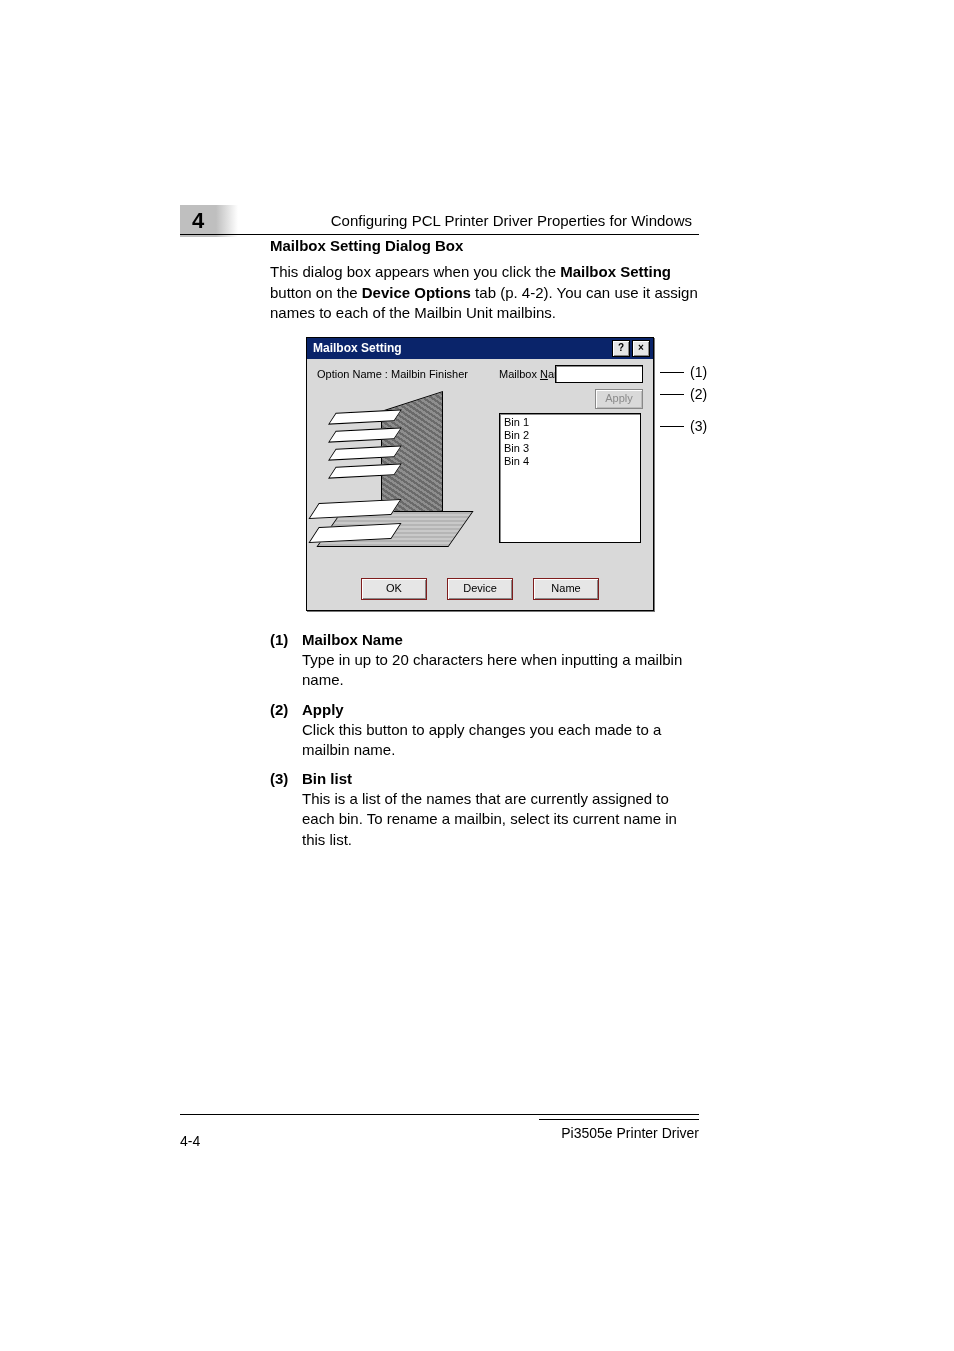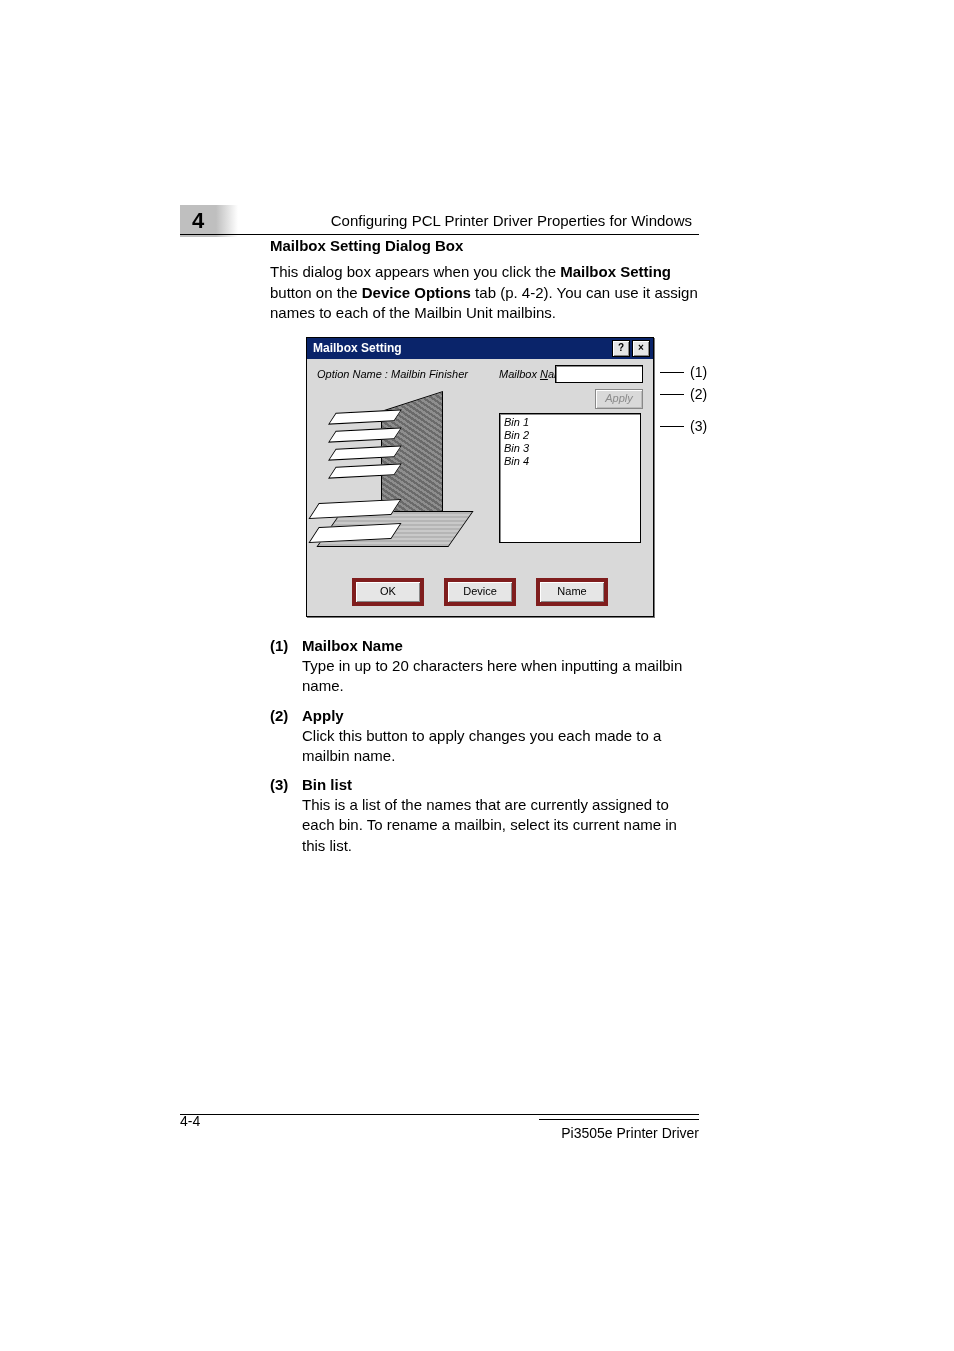--- a/index.html
+++ b/index.html
@@ -105,21 +105,20 @@
     font-size: 10px;
     line-height: 13px;
     text-align: center;
     color: #000;
     font-weight: bold;
   }
   .dialog-body {
     padding: 8px 10px 10px 24px;
     position: relative;
     height: 195px;
-    font-style: italic;
   }
   .option-name {
     position: absolute;
     left: 10px; top: 8px;
   }
   .mailbox-name-label {
     position: absolute;
     left: 192px;
     top: 8px;
   }
@@ -213,21 +212,21 @@
   .dialog-footer {
     display: flex;
     justify-content: center;
     gap: 20px;
     padding: 6px 0 10px 0;
   }
   .dlg-btn {
     width: 64px;
     height: 20px;
     background: #e6e6e6;
-    border: 4px solid #7f1d1d;
+    border: 1px solid #7f1d1d;
     box-shadow: inset 1px 1px 0 #fff, inset -1px -1px 0 #888;
     font-size: 11px;
     text-align: center;
     line-height: 19px;
   }
 
   
   .callouts {
     position: relative;
     margin-left: 6px;
@@ -284,21 +283,21 @@
   }
   .sub-rule {
     position: absolute;
     bottom: 231px;
     right: 255px;
     width: 160px;
     border-top: 1.5px solid #000;
   }
   .footer-left {
     position: absolute;
-    bottom: 222px;
+    bottom: 202px;
     left: 180px;
     font-size: 14px;
   }
   .footer-right {
     position: absolute;
     bottom: 210px;
     right: 255px;
     font-size: 14px;
     margin-left: 34px;
   }

